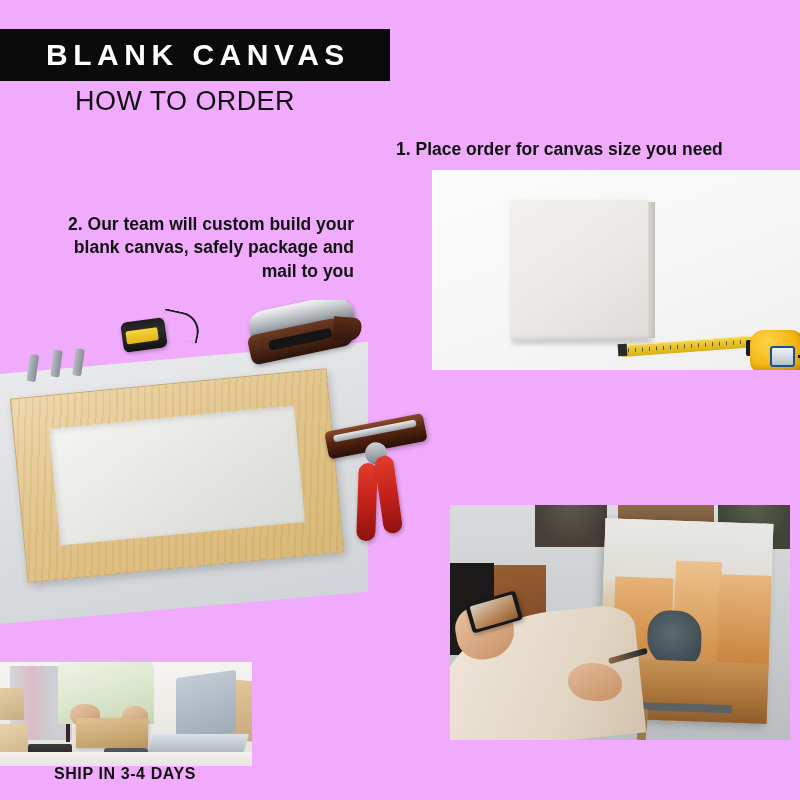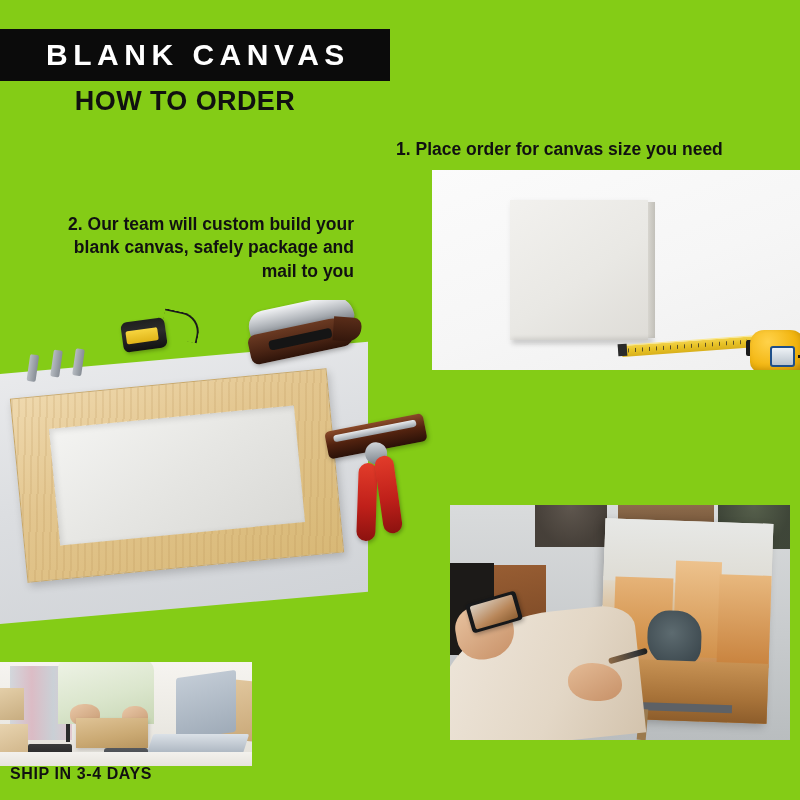--- a/index.html
+++ b/index.html
@@ -4,21 +4,21 @@
 <style>
   html, body {
     margin: 0;
     padding: 0;
     background: #ffffff;
   }
   #page {
     position: relative;
     width: 800px;
     height: 800px;
-    background: #84cc16;
+    background: #f0abfc;
     overflow: hidden;
     font-family: "Liberation Sans", sans-serif;
     -webkit-font-smoothing: antialiased;
   }
 
   
   .title-banner {
     position: absolute;
     left: 0;
     top: 29px;
@@ -38,21 +38,21 @@
     padding-left: 6px;
   }
   .subtitle {
     position: absolute;
     left: 0;
     top: 86px;
     width: 370px;
     text-align: center;
     color: #101010;
     font-size: 27px;
-    font-weight: 700;
+    font-weight: 400;
     letter-spacing: 0.4px;
   }
 
   
   .step-caption {
     position: absolute;
     color: #111111;
     font-weight: 700;
     line-height: 1.34;
   }
@@ -75,20 +75,21 @@
     top: 750px;
     width: 380px;
     font-size: 17.5px;
     text-align: center;
   }
   #ship-caption {
     position: absolute;
     left: 10px;
     top: 765px;
     width: 230px;
+    text-align: center;
     color: #111111;
     font-size: 16px;
     font-weight: 700;
     letter-spacing: 0.6px;
   }
 
   
   .photo {
     position: absolute;
     overflow: hidden;

